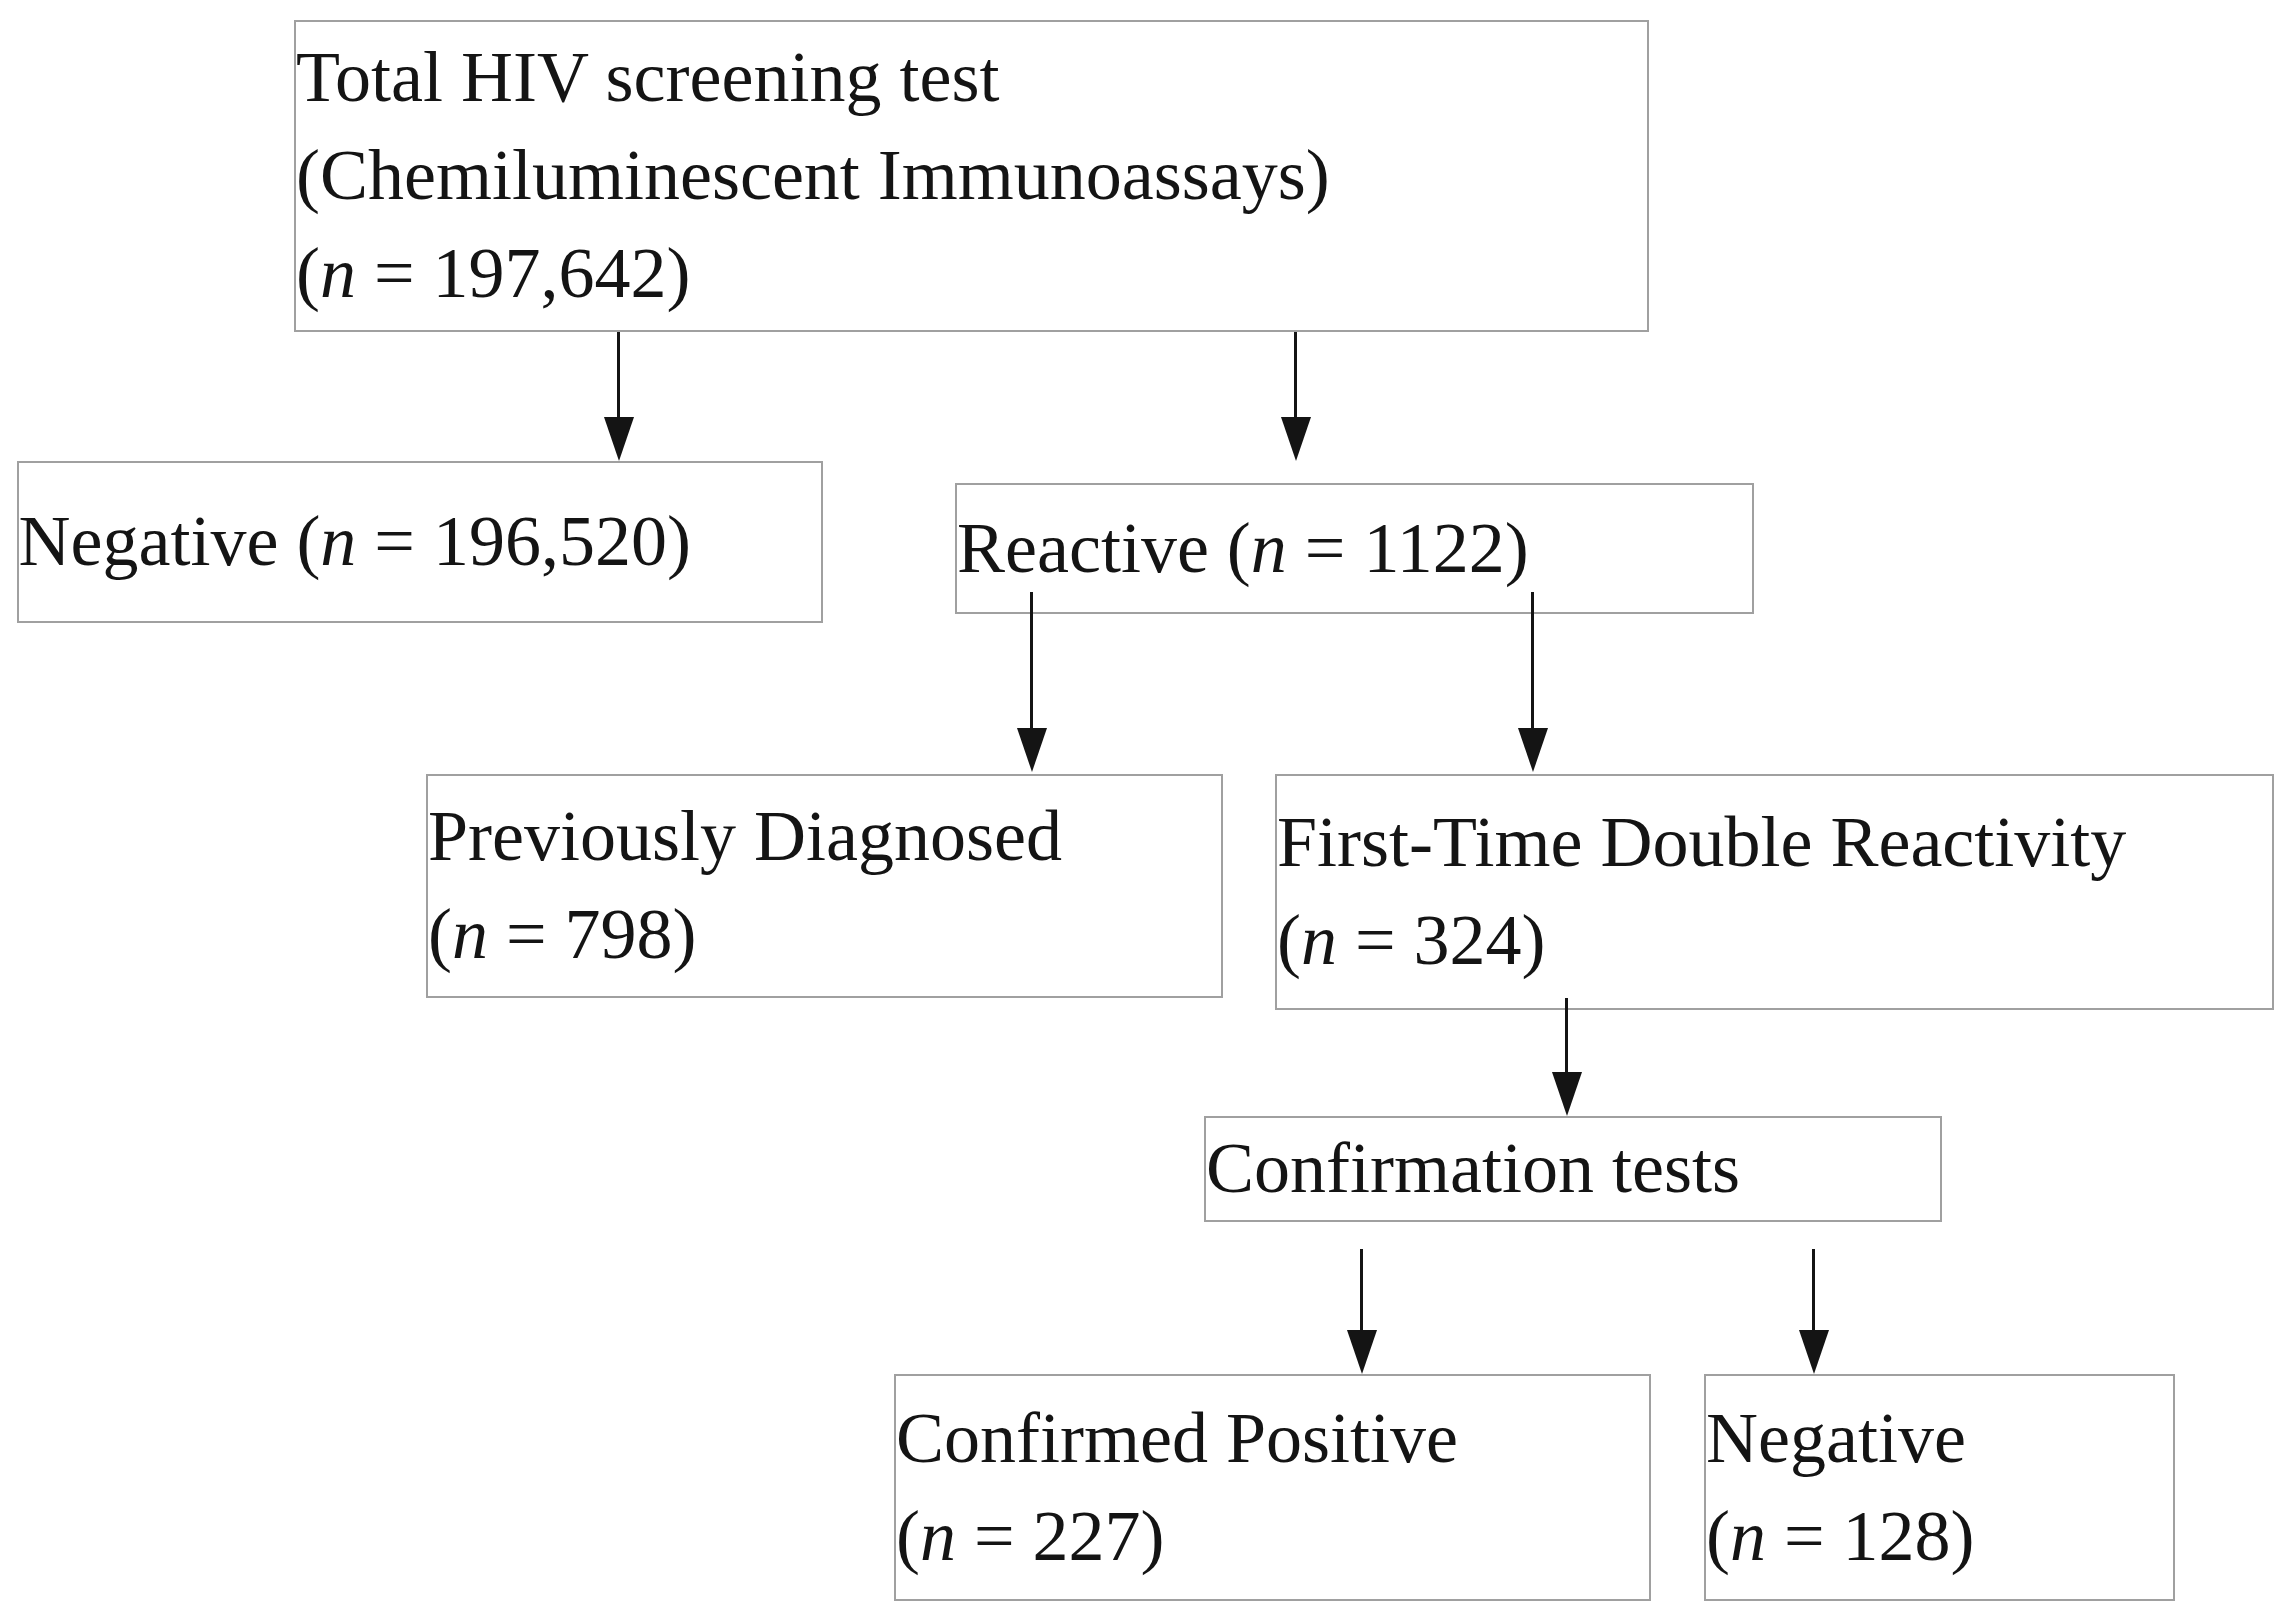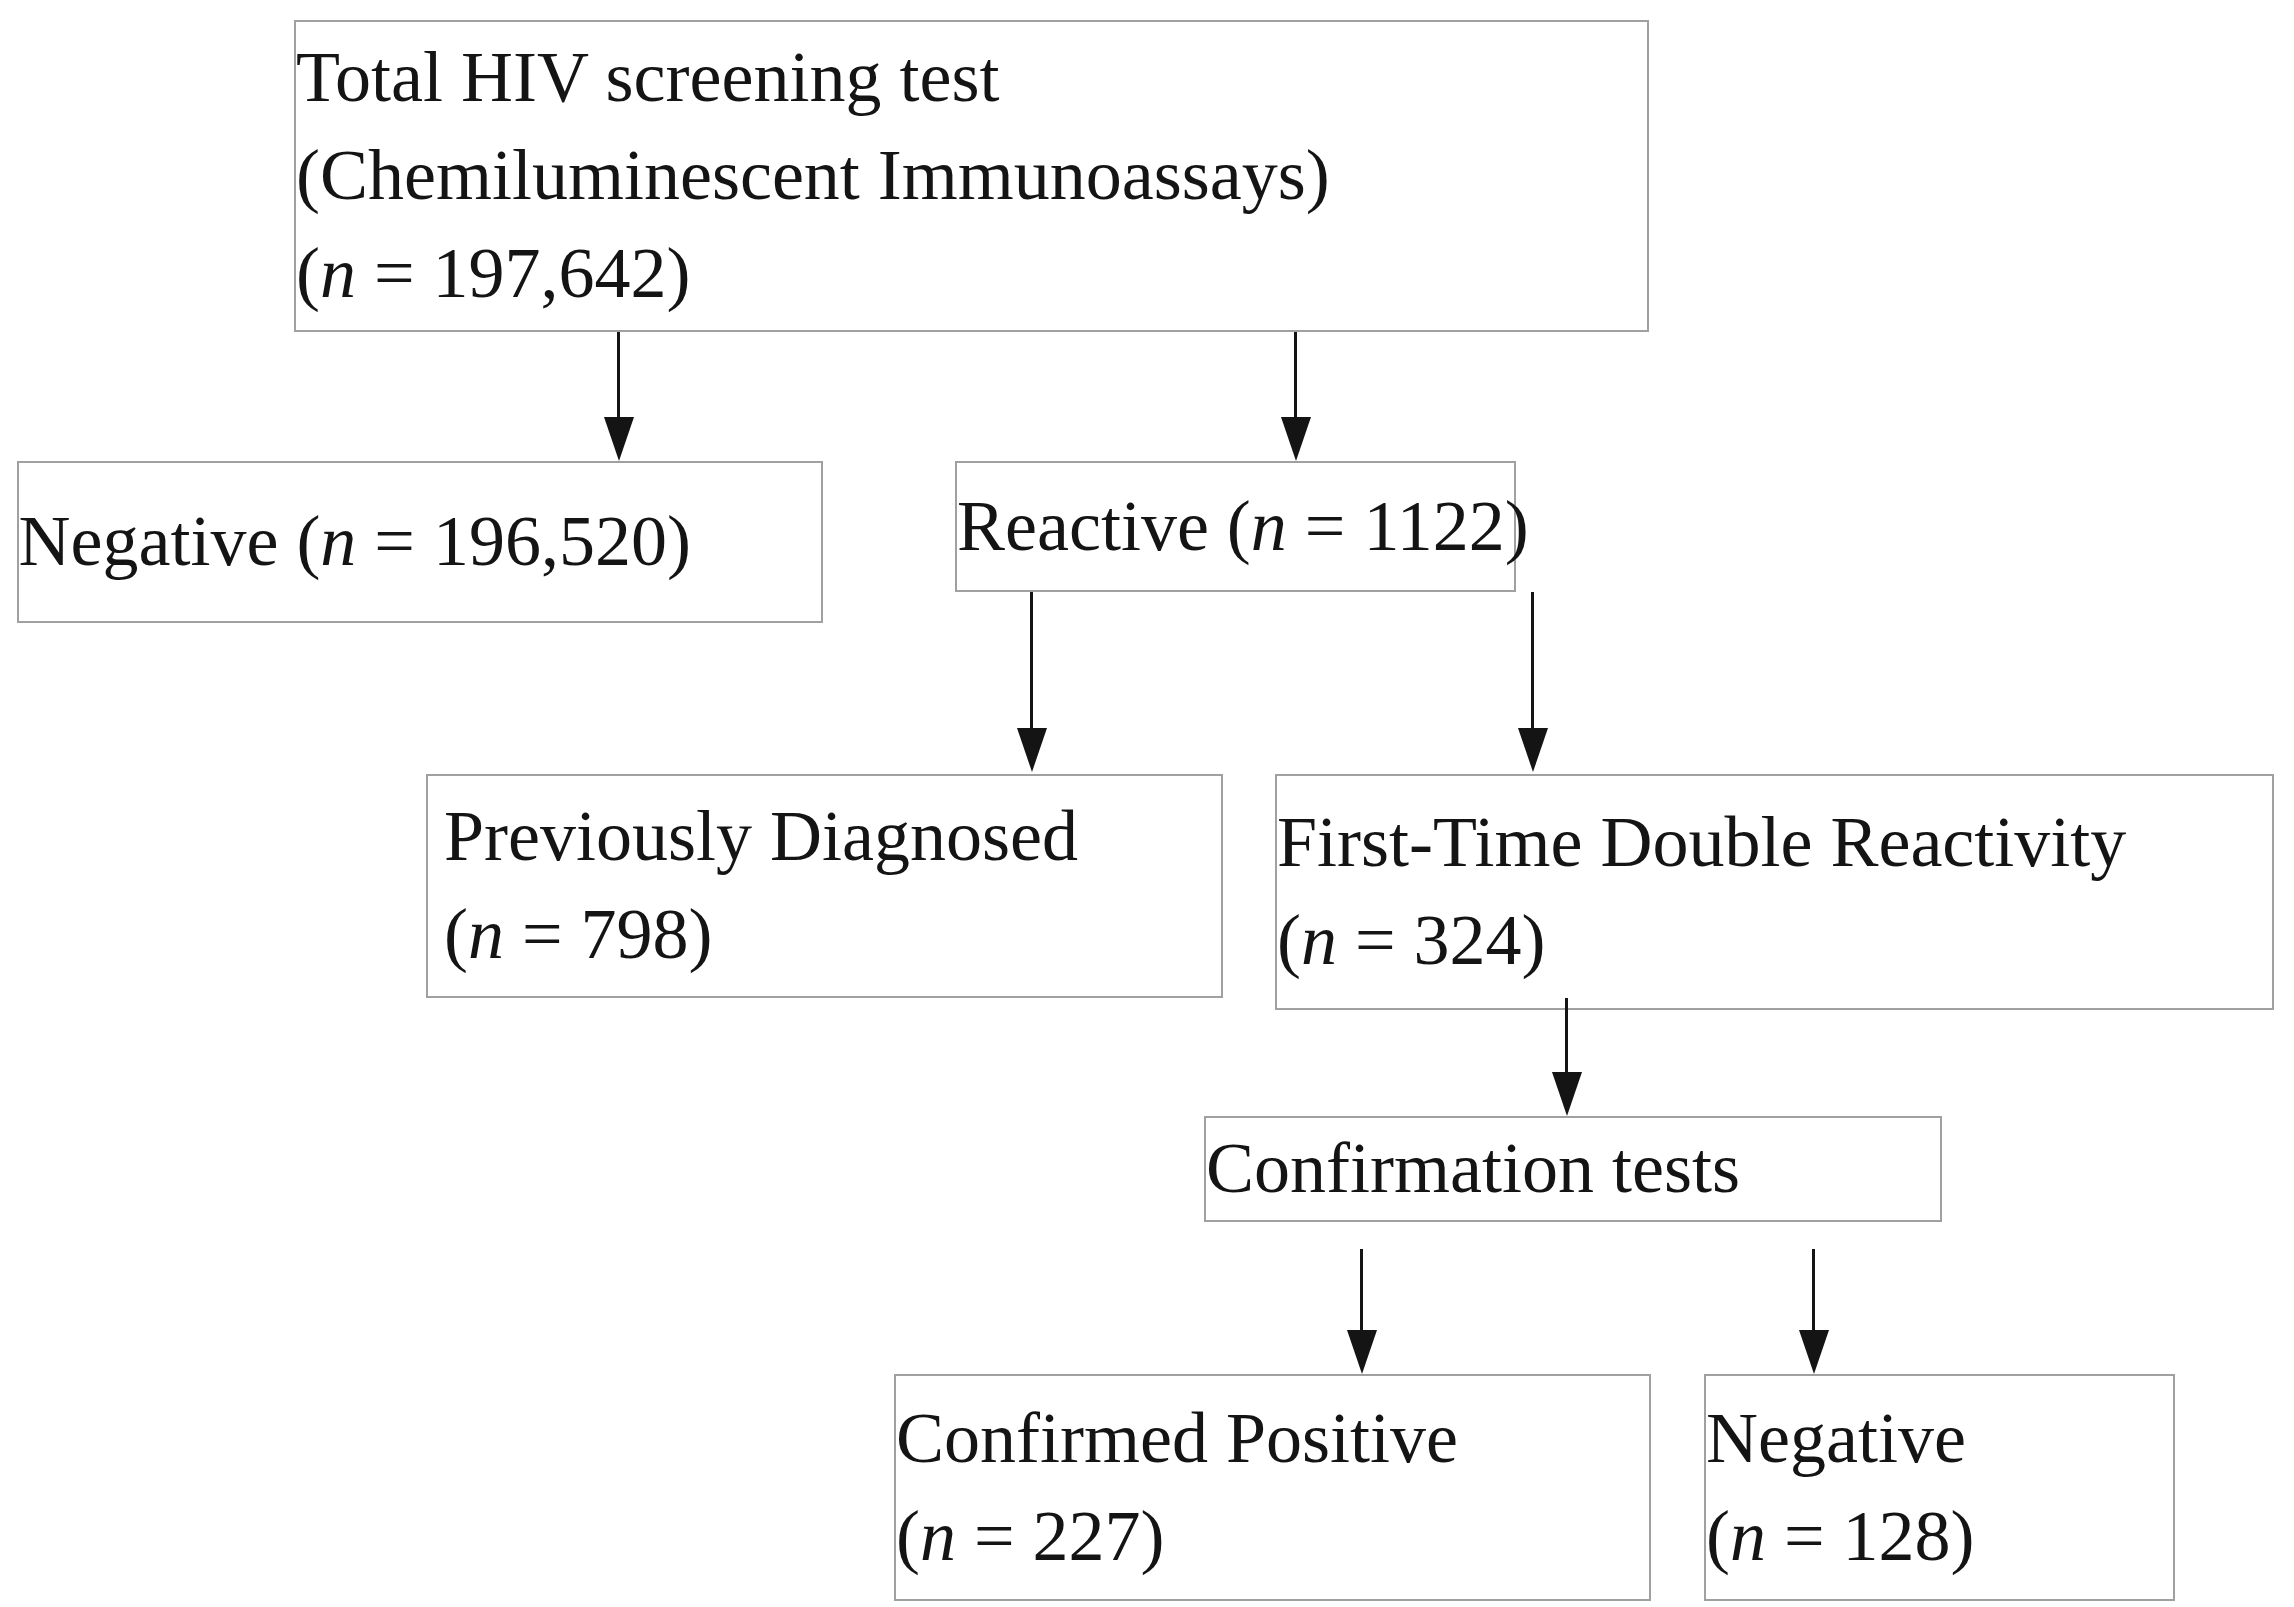--- a/index.html
+++ b/index.html
@@ -29,22 +29,22 @@
     font-size: 72px;
     line-height: 1.36;
     white-space: nowrap;
   }
   .line { display: block; }
   .n-italic { font-style: italic; }
 
   
   #node-total            { left: 294px;  top: 20px;   width: 1355px; height: 312px; }
   #node-negative-screen  { left: 16.5px;   top: 461px;  width: 806px;  height: 162px; }
-  #node-reactive         { left: 955px; top: 461px;  width: 561px;  height: 131px; }
-  #node-prev-diag        { left: 426px;  top: 774px;  width: 797px;  height: 224px; padding-left: 16px; }
+  #node-reactive         { left: 955px; top: 483px;  width: 799px;  height: 131px; }
+  #node-prev-diag        { left: 426px;  top: 774px;  width: 797px;  height: 224px; }
   #node-first-time       { left: 1275px; top: 774px;  width: 999px; height: 236px; }
   #node-confirmation     { left: 1204px; top: 1116px; width: 738px;  height: 106px; }
   #node-confirmed-pos    { left: 894px;  top: 1374px; width: 757px;  height: 227px; }
   #node-negative-confirm { left: 1704px; top: 1374px; width: 471px;  height: 227px; }
 
   
   .arrow {
     position: absolute;
     width: 31px;
     display: flex;

